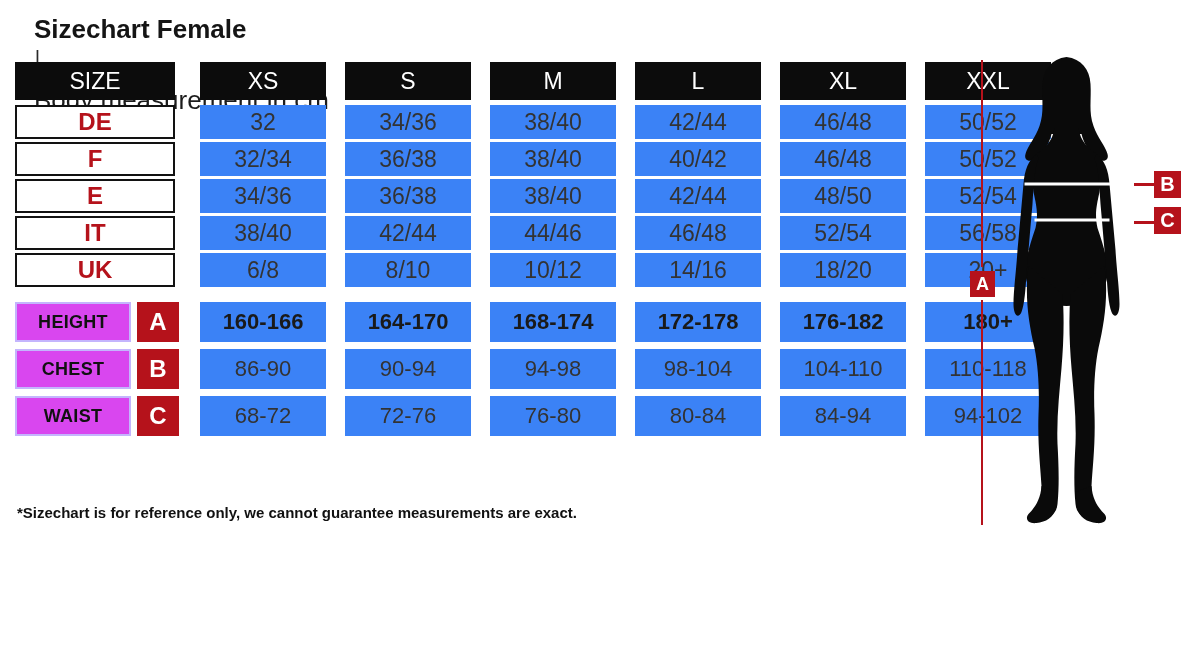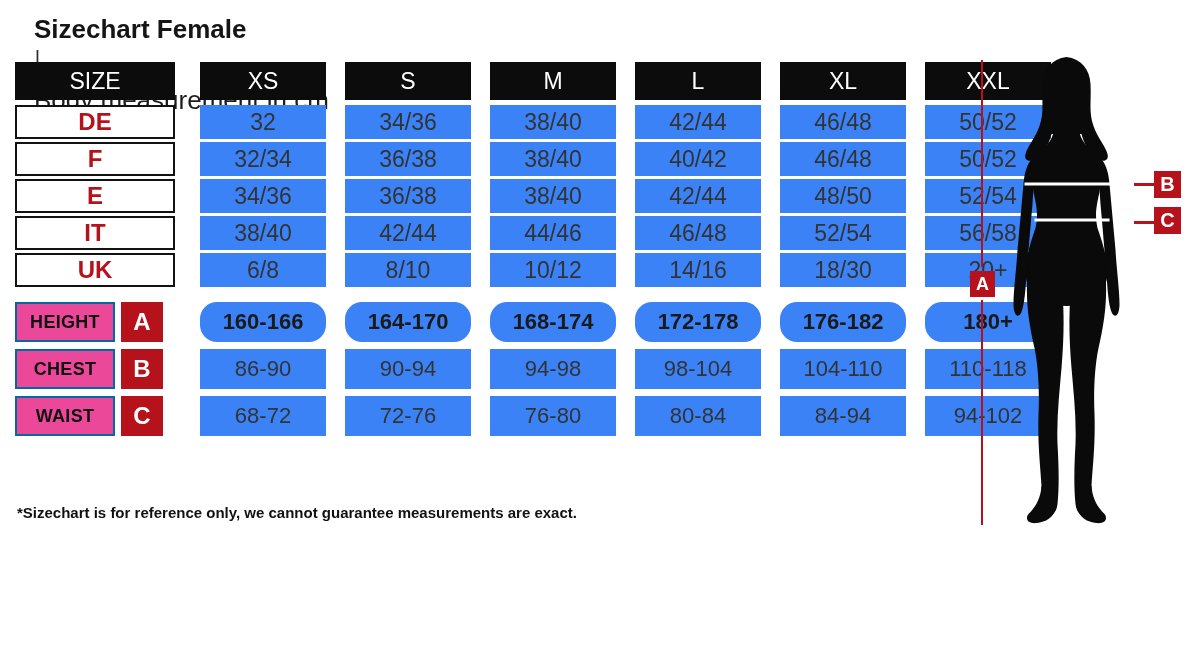--- a/index.html
+++ b/index.html
@@ -20,25 +20,25 @@
   .trow.country{height:34px;margin-bottom:3px;}
   .trow.measure{height:40px;margin-bottom:7px;}
   .measure-block{margin-top:15px;}
   .hcell{background:#0c0c0c;color:#ffffff;display:flex;align-items:center;justify-content:center;
     font-size:23px;}
   .hcell.first{width:160px;box-sizing:border-box;}
   .lcell{display:flex;align-items:stretch;}
   .country-box{width:160px;box-sizing:border-box;border:2px solid #121212;background:#ffffff;
     color:#b5121b;font-weight:bold;font-size:24px;display:flex;align-items:center;justify-content:center;}
   .cell{background:#3b82f6;color:#333333;font-size:23px;display:flex;align-items:center;justify-content:center;}
-  .mbox{width:100px;box-sizing:border-box;border:2px solid #0369a1;background:#ec4899;color:#111111;
+  .mbox{width:116px;box-sizing:border-box;border:2px solid #c4b5fd;background:#d946ef;color:#111111;
     font-weight:bold;font-size:18px;display:flex;align-items:center;justify-content:center;letter-spacing:.3px;}
   .marker-sq{width:42px;margin-left:6px;background:#b5121b;color:#ffffff;font-weight:bold;font-size:24px;
     display:flex;align-items:center;justify-content:center;}
-  .cell.b{font-weight:bold;color:#1a1a1a;font-size:22px;border-radius:17px;}
+  .cell.b{font-weight:bold;color:#1a1a1a;font-size:22px;}
   .trow.measure .cell{font-size:22px;}
   
   .footnote{position:absolute;left:17px;top:504px;font-size:15px;font-weight:bold;color:#111111;}
   
   .fig-wrap{position:absolute;left:0;top:0;width:1200px;height:662px;pointer-events:none;}
   .a-line{position:absolute;left:981px;width:2px;background:#b5121b;}
   .a-line.seg1{top:60px;height:207px;}
   .a-line.seg2{top:300px;height:225px;}
   .marker-box{position:absolute;background:#b5121b;color:#ffffff;font-weight:bold;
     display:flex;align-items:center;justify-content:center;}
@@ -122,21 +122,21 @@
   </div>
 
   <div class="trow country">
     <div class="lcell">
         <div class="country-box">UK</div>
       </div>
     <div class="cell">6/8</div>
     <div class="cell">8/10</div>
     <div class="cell">10/12</div>
     <div class="cell">14/16</div>
-    <div class="cell">18/30</div>
+    <div class="cell">18/20</div>
     <div class="cell">20+</div>
   </div>
 
   <div class="measure-block">
     <div class="trow measure">
       <div class="lcell">
         <div class="mbox">HEIGHT</div>
         <div class="marker-sq">A</div>
       </div>
       <div class="cell b">160-166</div>

